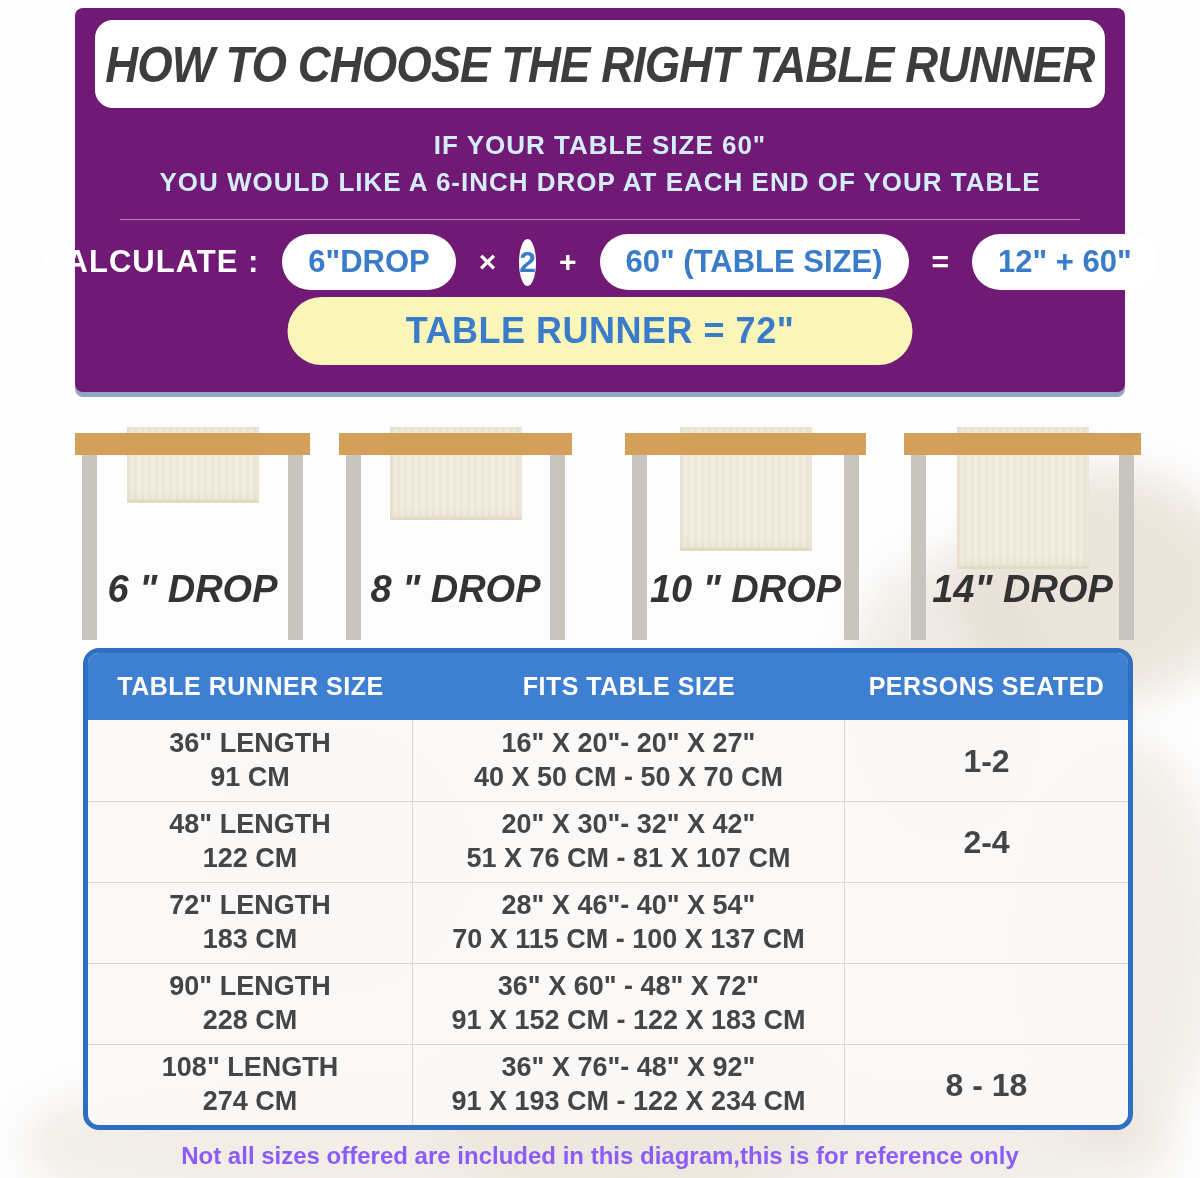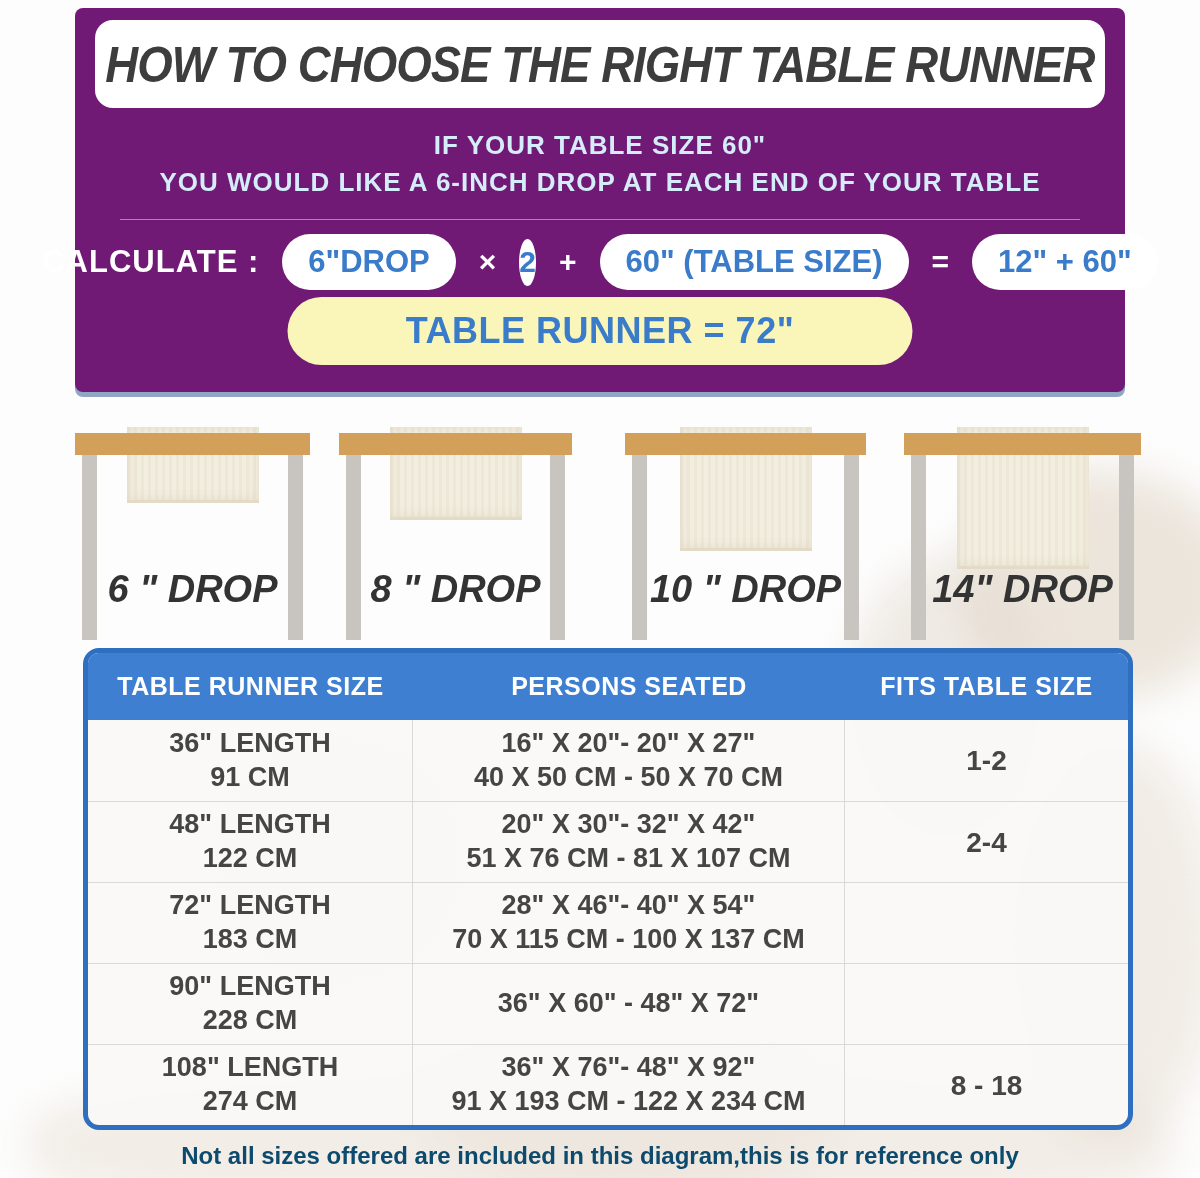--- a/index.html
+++ b/index.html
@@ -109,26 +109,26 @@
   }
   .hcell { text-align: center; color: #ffffff; font-weight: bold; font-size: 25px; letter-spacing: 0.5px; }
   .size-row { display: grid; grid-template-columns: 325px 432px 283px; height: 81px; }
   .size-row + .size-row { border-top: 1px solid #dbd9d6; }
   .cell {
     display: flex; flex-direction: column; align-items: center; justify-content: center;
     color: #454545; font-weight: bold; font-size: 27px; line-height: 1.25;
     text-align: center; white-space: nowrap;
   }
   .cell.c1, .cell.c2 { border-right: 1px solid #dbd9d6; }
-  .cell.c3 { font-size: 28px; }
+  .cell.c3 { font-size: 32px; }
 
   
   .footer-note {
     position: absolute; left: 0; width: 100%; top: 1142px; text-align: center;
-    font-weight: bold; font-size: 24px; color: #0c4a6e;
+    font-weight: bold; font-size: 24px; color: #8b5cf6;
   }
 </style>
 </head>
 <body>
 
 <div class="blob b1"></div>
 <div class="blob b2"></div>
 <div class="blob b4"></div>
 <div class="blob b5"></div>
 <div class="blob b6"></div>
@@ -188,22 +188,22 @@
     <div class="leg left"></div>
     <div class="leg right"></div>
     <div class="drop-label">14" DROP</div>
   </div>
 
 </div>
 
 <div class="size-panel">
   <div class="size-header">
     <div class="hcell">TABLE RUNNER SIZE</div>
+    <div class="hcell">FITS TABLE SIZE</div>
     <div class="hcell">PERSONS SEATED</div>
-    <div class="hcell">FITS TABLE SIZE</div>
   </div>
 
   <div class="size-row">
     <div class="cell c1">
       <span>36" LENGTH</span>
       <span>91 CM</span>
     </div>
     <div class="cell c2">
       <span>16" X 20"- 20" X 27"</span>
       <span>40 X 50 CM - 50 X 70 CM</span>
@@ -234,20 +234,21 @@
     </div>
   </div>
 
   <div class="size-row">
     <div class="cell c1">
       <span>90" LENGTH</span>
       <span>228 CM</span>
     </div>
     <div class="cell c2">
       <span>36" X 60" - 48" X 72"</span>
+      <span>91 X 152 CM - 122 X 183 CM</span>
     </div>
   </div>
 
   <div class="size-row">
     <div class="cell c1">
       <span>108" LENGTH</span>
       <span>274 CM</span>
     </div>
     <div class="cell c2">
       <span>36" X 76"- 48" X 92"</span>

